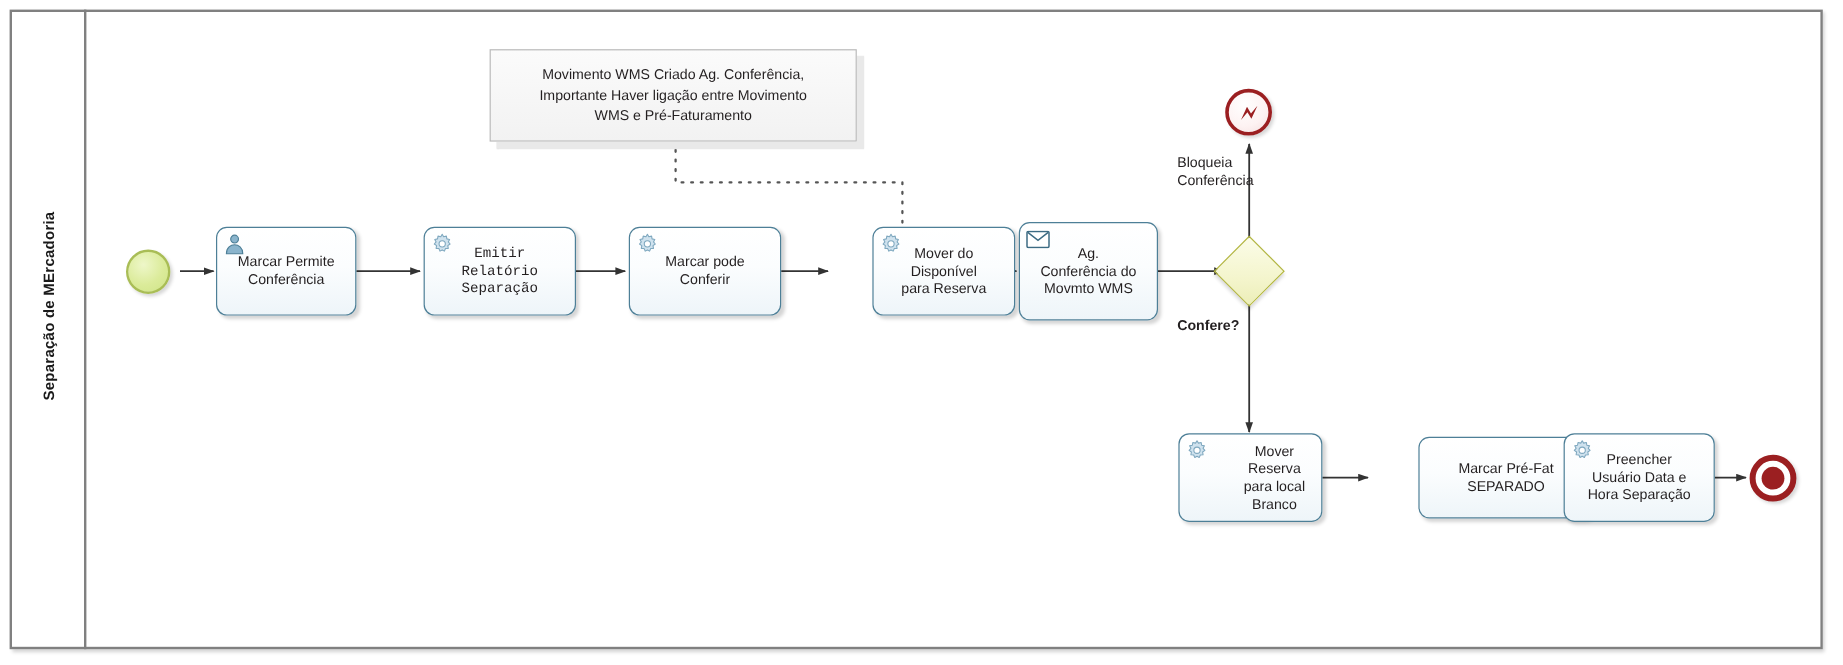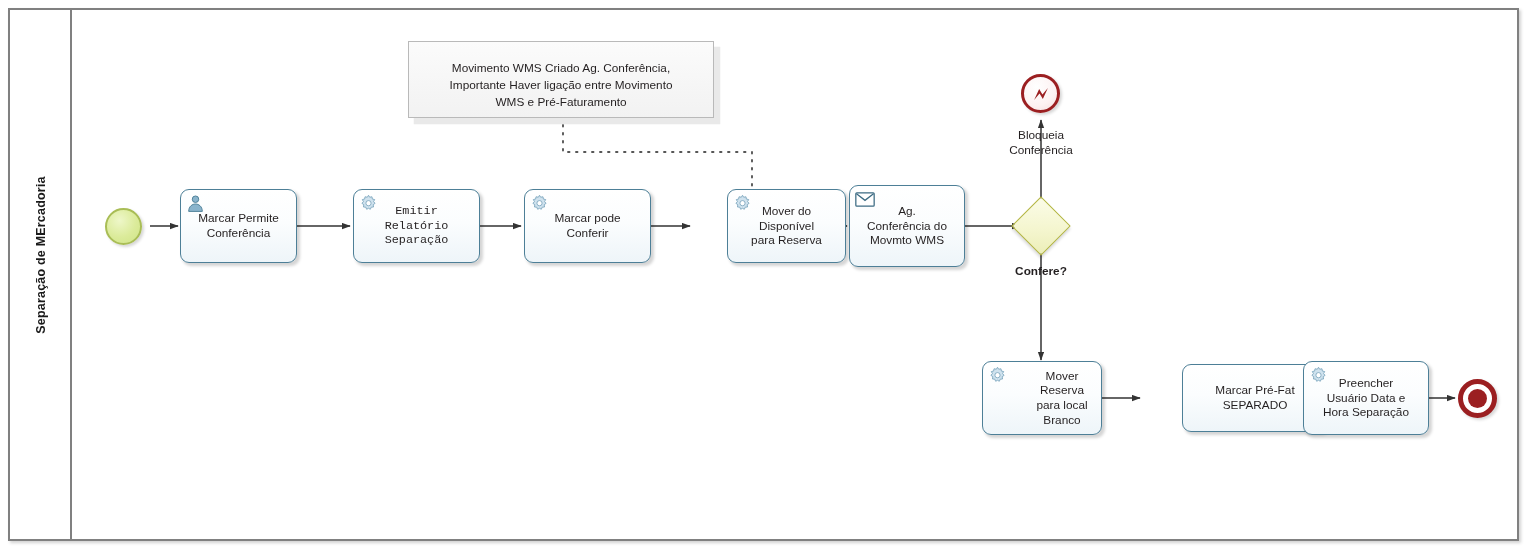--- a/index.html
+++ b/index.html
@@ -138,39 +138,38 @@
   }
 
   
   .annotation {
     position: absolute;
     box-sizing: border-box;
     border: 1px solid #b9b9b9;
     background: linear-gradient(to bottom, #fbfbfb 0%, #f2f2f2 100%);
     box-shadow: 6px 6px 0 0 #e9e9e9, 6px 6px 1px 0 #d9d9d9;
     display: flex;
-    align-items: flex-end;
+    align-items: center;
     justify-content: center;
     padding: 6px 10px;
   }
   .annotation-text {
     font-size: 11.8px;
     line-height: 17px;
     color: #231f20;
     text-align: center;
     white-space: pre-line;
   }
 
   
   .flow-label {
     position: absolute;
     font-size: 11.8px;
     line-height: 14.5px;
     color: #231f20;
-    text-align: center;
     white-space: pre-line;
   }
 
   
   #edges {
     position: absolute;
     left: 0;
     top: 0;
     width: 1536px;
     height: 554px;

